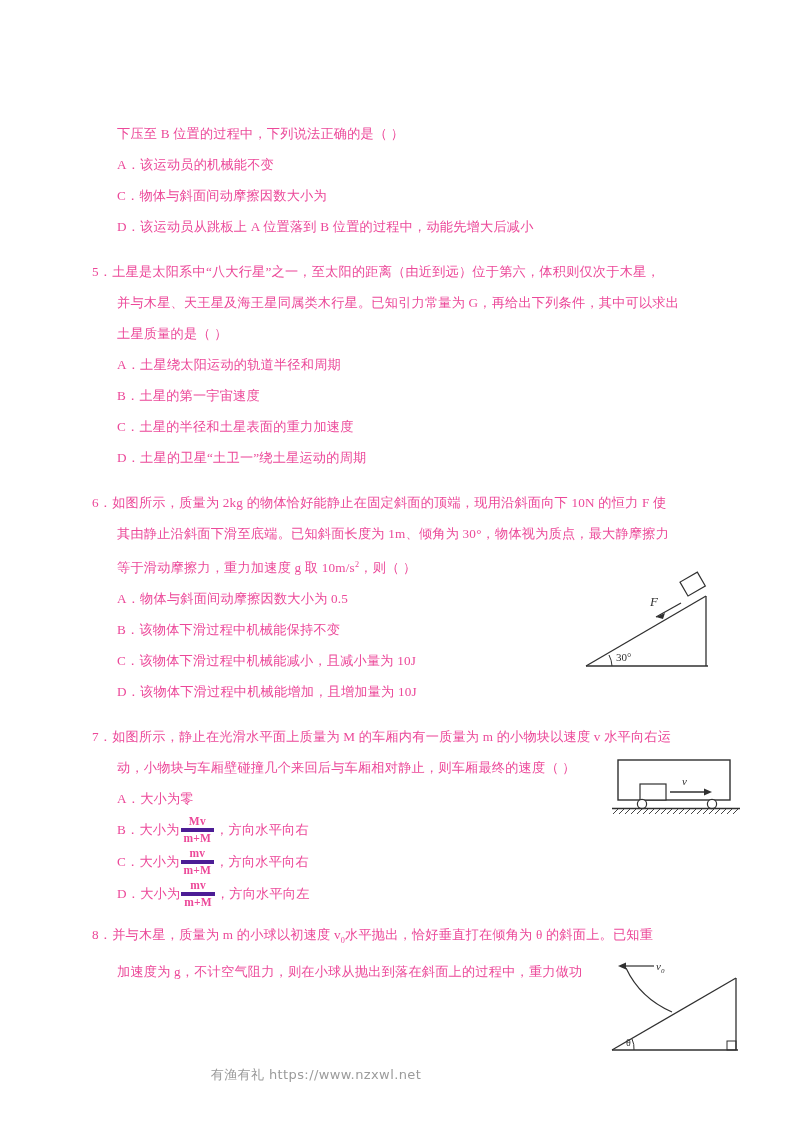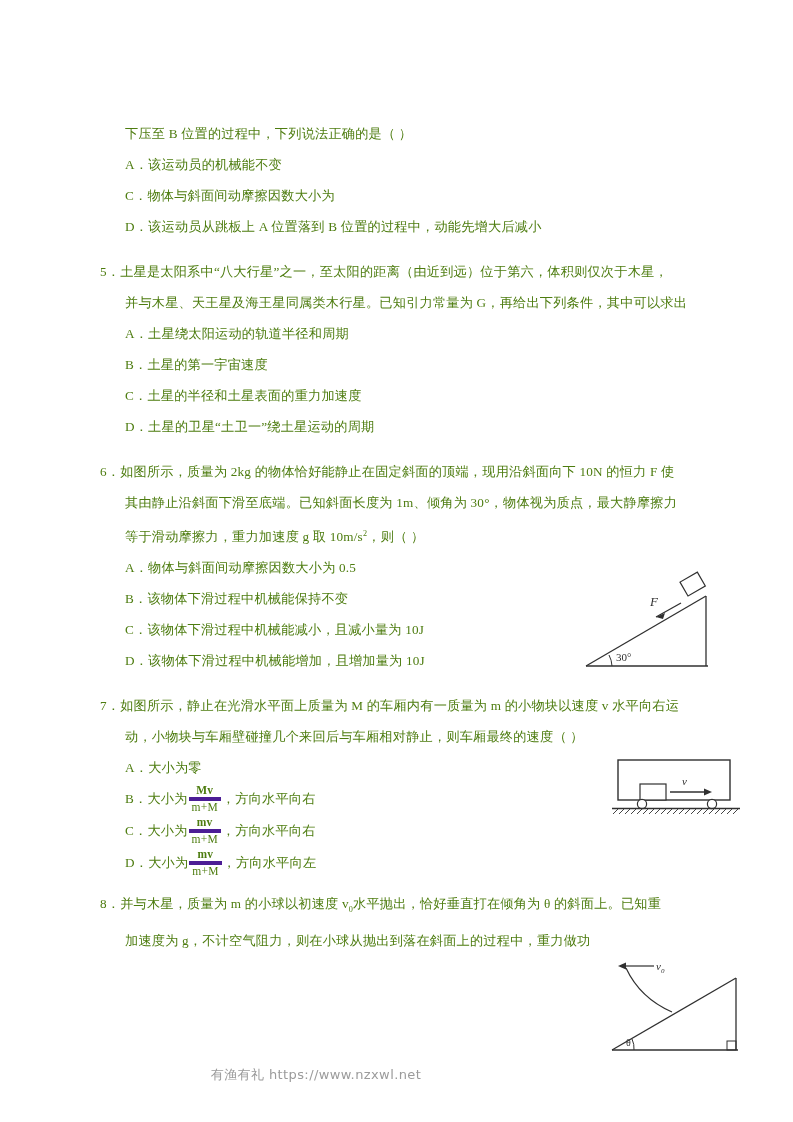--- a/index.html
+++ b/index.html
@@ -30,22 +30,21 @@
   }
   .qblock {
     position: relative;
     margin-bottom: 0;
   }
   .line {
     font-size: 13.2px;
     line-height: 31px;
     letter-spacing: 0.2px;
     white-space: nowrap;
-    color: #4d7c0f;
-    margin-left: 8px;
+    color: #ec4899;
   }
   .line.indent {
     padding-left: 25px;
   }
   .line.opt {
     padding-left: 25px;
   }
   .qnum {
     display: inline-block;
   }
@@ -68,21 +67,21 @@
   }
   .frac .num {
     display: block;
     padding: 0 3px;
     border-bottom: 4px solid #4c1d95;
     font-weight: bold;
   }
   .frac .den {
     display: block;
     padding: 0 3px;
-    font-weight: normal;
+    font-weight: bold;
   }
 
   
   .fig {
     position: absolute;
   }
   .fig svg { display: block; }
 
   .watermark {
     position: absolute;
@@ -108,20 +107,21 @@
       <div class="line opt">A．该运动员的机械能不变</div>
       <div class="line opt">C．物体与斜面间动摩擦因数大小为</div>
       <div class="line opt">D．该运动员从跳板上 A 位置落到 B 位置的过程中，动能先增大后减小</div>
     </div>
 
     <div class="gap-md"></div>
 
     <div class="qblock">
       <div class="line"><span class="qnum">5．</span><span>土星是太阳系中“八大行星”之一，至太阳的距离（由近到远）位于第六，体积则仅次于木星，</span></div>
       <div class="line indent">并与木星、天王星及海王星同属类木行星。已知引力常量为 G，再给出下列条件，其中可以求出</div>
+      <div class="line indent">土星质量的是（      ）</div>
       <div class="line opt">A．土星绕太阳运动的轨道半径和周期</div>
       <div class="line opt">B．土星的第一宇宙速度</div>
       <div class="line opt">C．土星的半径和土星表面的重力加速度</div>
       <div class="line opt">D．土星的卫星“土卫一”绕土星运动的周期</div>
     </div>
 
     <div class="gap-md"></div>
 
     <div class="qblock">
       <div class="line"><span class="qnum">6．</span><span>如图所示，质量为 2kg 的物体恰好能静止在固定斜面的顶端，现用沿斜面向下 10N 的恒力 F 使</span></div>

